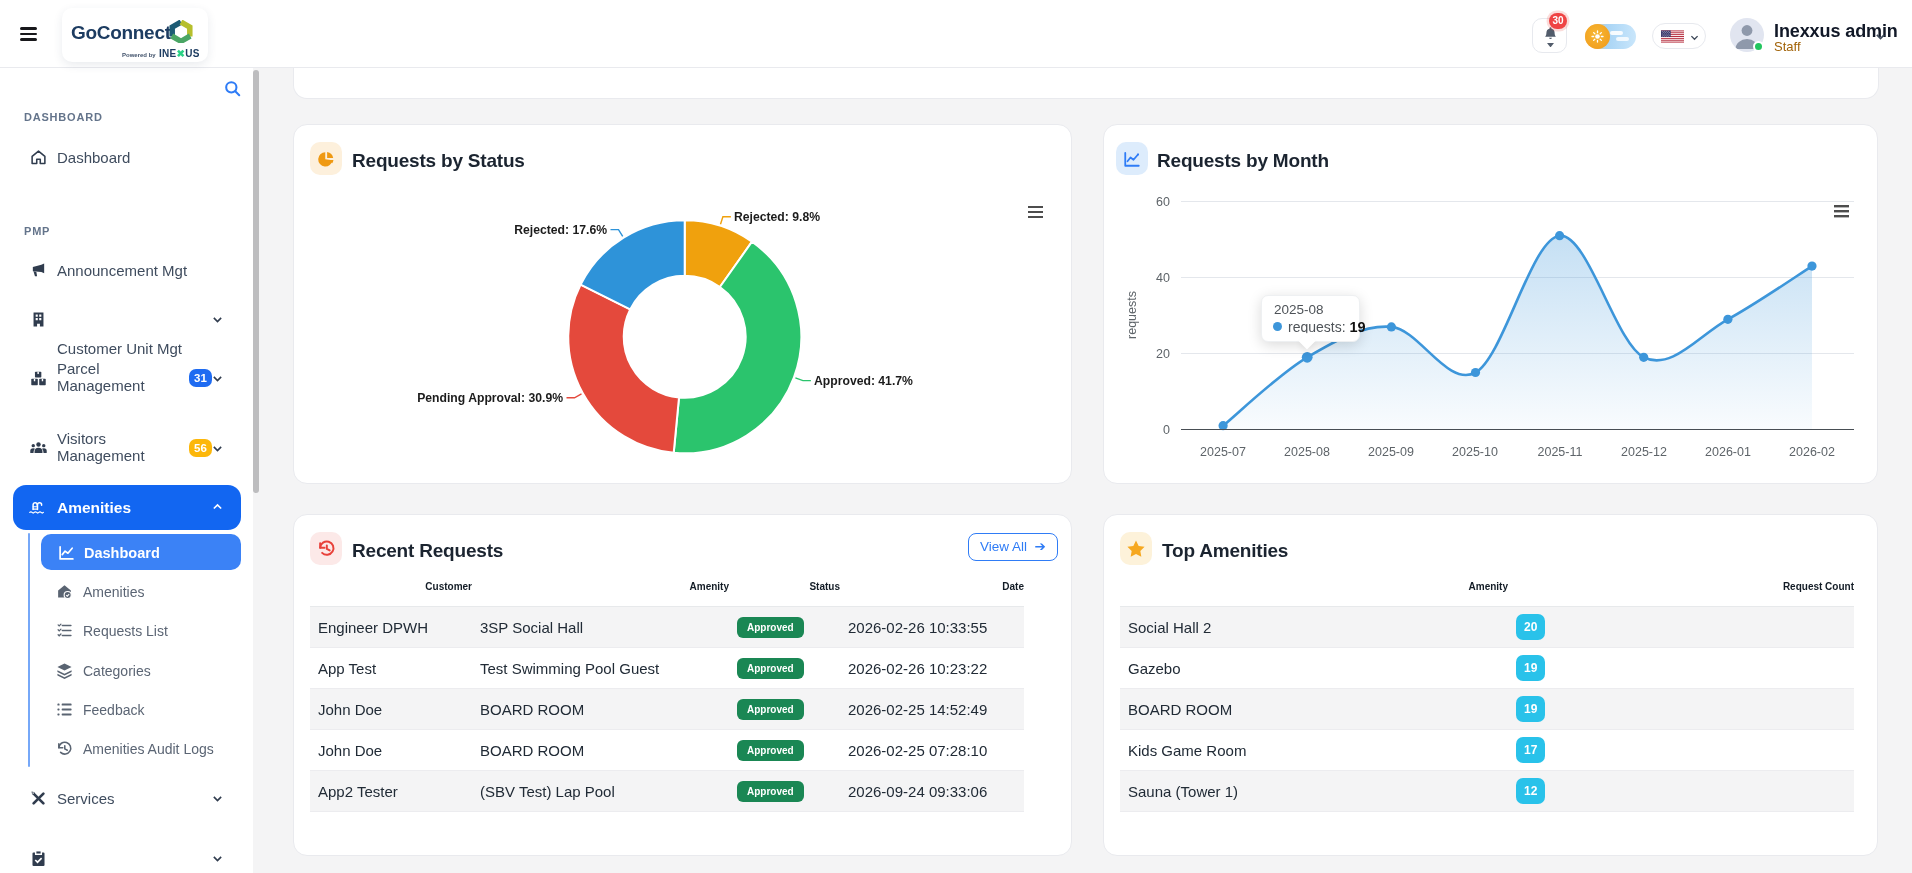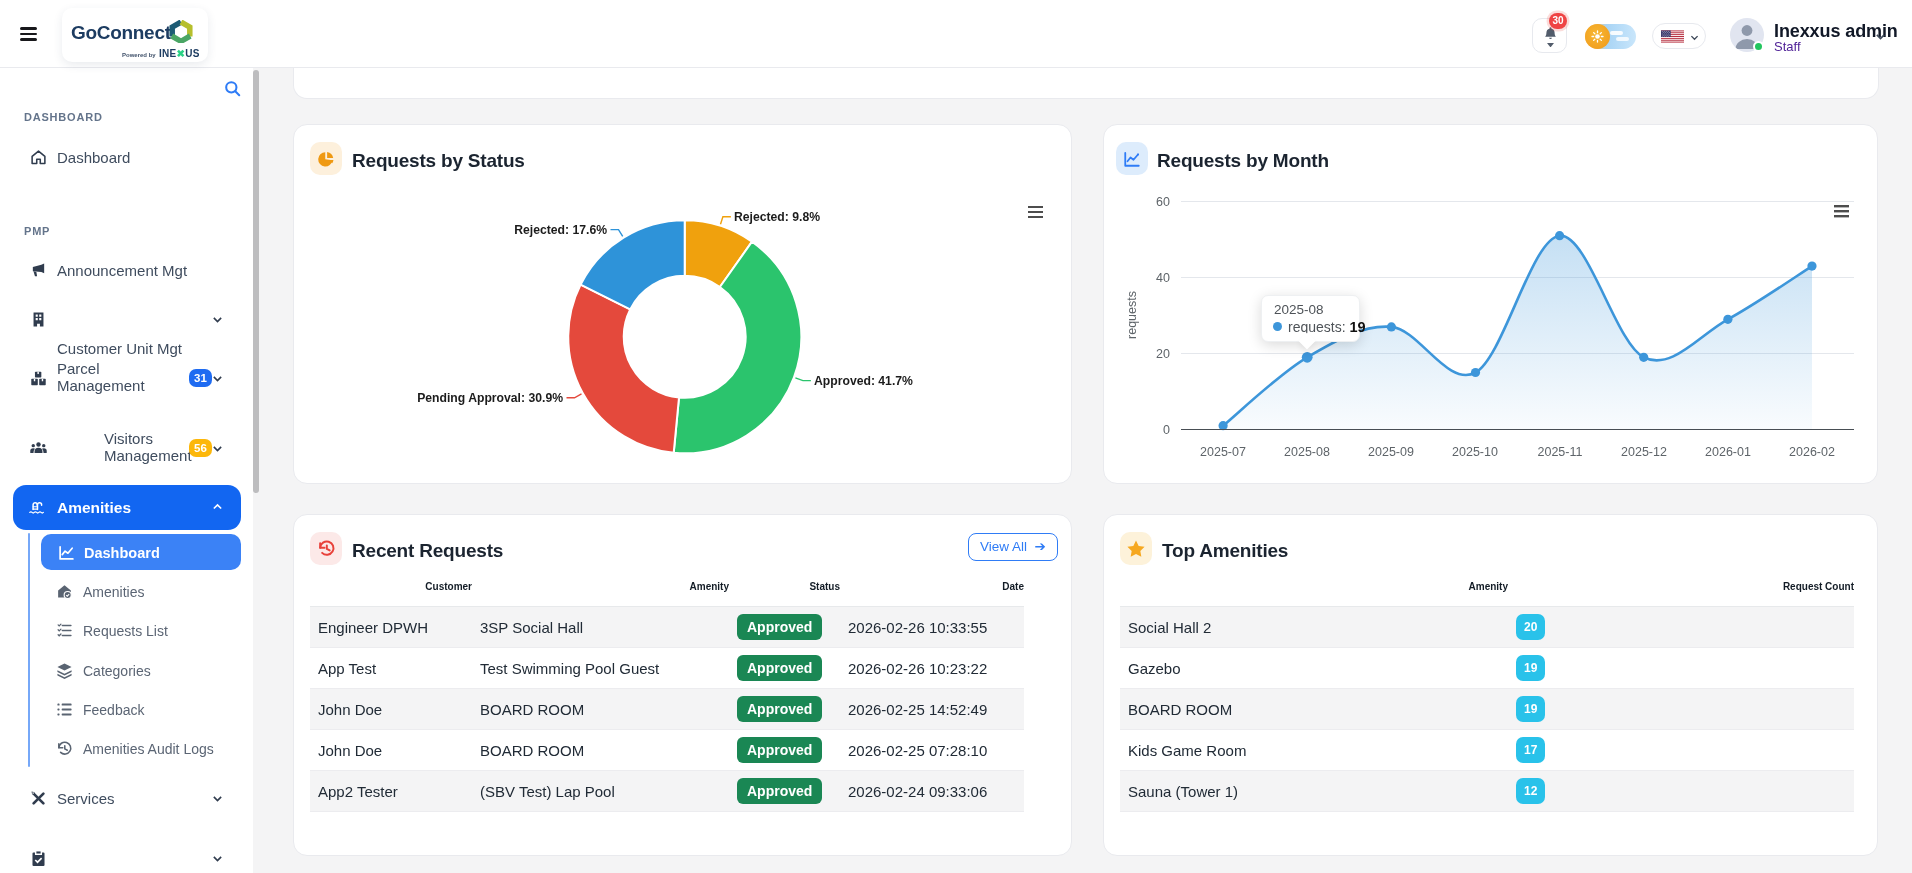--- a/index.html
+++ b/index.html
@@ -16,21 +16,21 @@
   
   .hbox { position:absolute; background:#fff; border:1px solid #e7e9ee; border-radius:10px; }
   #bellbox { left:1532px; top:18px; width:35px; height:35px; }
   #bellbadge { position:absolute; left:1549px; top:13px; min-width:14px; height:16px; background:#ef4444; border-radius:8.5px; color:#fff; font-size:10px; font-weight:bold; text-align:center; line-height:16px; padding:0 3.5px; box-shadow:0 0 0 2.5px rgba(232,64,58,.18); z-index:5;}
   #toggle { position:absolute; left:1585px; top:24px; width:51px; height:25px; border-radius:13px; background:linear-gradient(90deg,#f9ce85 18%,#a8d4f5 42%,#c9e6fb 100%); }
   #knob { position:absolute; left:0px; top:0px; width:25px; height:25px; border-radius:50%; background:radial-gradient(circle at 45% 40%, #f7b733, #f09819); }
   #flagbox { left:1652px; top:23px; width:54px; height:26px; border-radius:13px; }
   #avatar { position:absolute; left:1730px; top:18px; width:34px; height:34px; border-radius:50%; background:#e1e5f0; overflow:hidden; }
   #avdot { position:absolute; left:1753px; top:41px; width:11px; height:11px; border-radius:50%; background:#22c55e; border:2px solid #fff; }
   #uname { position:absolute; left:1774px; top:21px; font-size:18px; font-weight:bold; color:#111827; letter-spacing:-0.1px; }
-  #urole { position:absolute; left:1774px; top:39px; font-size:13px; color:#4c1d95; }
+  #urole { position:absolute; left:1774px; top:39px; font-size:13px; color:#a16207; }
   
   #sidebar { position:fixed; left:0; top:68px; width:253px; height:805px; background:#fff; z-index:10; }
   #sthumb { position:fixed; left:253px; top:70px; width:6px; height:423px; background:#bdbdbf; border-radius:3px; z-index:11; }
   .slabel { position:absolute; left:24px; font-size:11px; font-weight:bold; color:#64748b; letter-spacing:0.8px; }
   .sitem { position:absolute; left:57px; font-size:15px; color:#3f4c5e; }
   .sicon { position:absolute; left:30px; width:17px; height:17px; }
   .chev { position:absolute; left:211px; width:13px; height:13px; }
   .badge { position:absolute; left:189px; width:23px; height:18px; border-radius:7px; color:#fff; font-size:11.5px; font-weight:bold; text-align:center; line-height:18px; }
   #amenbtn { position:absolute; left:13px; top:417px; width:228px; height:45px; background:#1266f1; border-radius:13px; }
   #subline { position:absolute; left:27.5px; top:465px; width:2.2px; height:234px; background:#76a8f8; border-radius:2px; }
@@ -41,21 +41,21 @@
   #main { position:absolute; left:260px; top:68px; width:1652px; height:805px; background:#f4f4f5; }
   .card { position:absolute; background:#fff; border:1px solid #e9eaee; border-radius:14px; }
   .cicon { position:absolute; left:16px; top:17px; width:32px; height:33px; border-radius:10px; }
   .ctitle { position:absolute; left:58px; top:25px; font-size:19px; font-weight:bold; color:#1b2430; letter-spacing:-0.2px; }
   .toolbox { position:absolute; width:15px; height:13px; }
   .toolbox i { display:block; height:2.4px; background:#4d4d4d; margin-bottom:2.6px; }
   table.dtab { position:absolute; left:16px; top:66px; border-collapse:collapse; font-size:15px; color:#212b36; }
   table.dtab th { text-align:right; font-size:10px; color:#131c26; padding:0 0 14px 8px; border-bottom:1px solid #e7e9eb; }
   table.dtab td { height:41px; padding:0 0 0 8px; border-bottom:1px solid #ececef; }
   table.dtab tr.g td { background:#f4f4f5; }
-  .okbadge { display:inline-block; background:#1a8754; color:#fff; font-weight:bold; font-size:14px; border-radius:6px; padding:5px 10px; }
+  .okbadge { display:inline-block; background:#1a8754; color:#fff; font-weight:bold; font-size:10px; border-radius:6px; padding:5px 10px; }
   .cntbadge { display:inline-block; background:#29c2ea; color:#fff; font-weight:bold; font-size:12px; border-radius:7px; padding:6px 8px; min-width:28px; text-align:center; }
   #viewall { position:absolute; left:674px; top:18px; width:90px; height:28px; border:1.5px solid #2f7cf6; border-radius:8px; color:#2f7cf6; font-size:13.5px; line-height:25px; text-align:center; }
   #tooltip { position:absolute; left:157px; top:170px; width:99px; height:47px; white-space:nowrap; background:#fff; border:1px solid #eef0f2; border-radius:7px; box-shadow:0 3px 14px rgba(0,0,0,.15); z-index:5; }
   #tooltip:after { content:""; position:absolute; left:39px; bottom:-6px; width:12px; height:12px; background:#fff; transform:rotate(45deg); box-shadow:3px 3px 6px rgba(0,0,0,.06); }
 </style>
 </head>
 <body>
 
 <div id="main">
 
@@ -200,21 +200,21 @@
       <tr>
             <td>John Doe</td>
             <td>BOARD ROOM</td>
             <td><span class="okbadge">Approved</span></td>
             <td>2026-02-25 07:28:10</td>
           </tr>
       <tr class="g">
             <td>App2 Tester</td>
             <td>(SBV Test) Lap Pool</td>
             <td><span class="okbadge">Approved</span></td>
-            <td>2026-02-24 09:33:06</td>
+            <td>2026-09-24 09:33:06</td>
           </tr>
     </tbody>
       </table>
   </div>
 
   <div class="card" id="card4" style="left:843px; top:446px; width:775px; height:342px;">
     <div class="cicon" style="background:#fdf2da;">
       <svg width="20" height="20" viewBox="0 0 24 24" style="margin:6.5px 0 0 6px;">
         <path fill="#f6a820" d="M12 1.8 L15.2 8.3 22.3 9.3 17.2 14.3 18.4 21.4 12 18.1 5.6 21.4 6.8 14.3 1.7 9.3 8.8 8.3 Z"></path>
       </svg>
@@ -297,21 +297,21 @@
     </svg>
 
   <svg class="sicon" style="top:372px;" viewBox="0 0 24 24" fill="#303c4e">
     <circle cx="12" cy="6.4" r="3.1"></circle>
       <circle cx="4.6" cy="8" r="2.4"></circle>
       <circle cx="19.4" cy="8" r="2.4"></circle>
     <path d="M12 10.8 a5.6 5.6 0 0 1 5.6 5.6 v1.8 H6.4 v-1.8 A5.6 5.6 0 0 1 12 10.8 Z"></path>
     <path d="M4.6 11.6 c.9 0 1.8.3 2.5.7 a7.3 7.3 0 0 0 -2.1 5 v.9 H.4 v-2 a4.2 4.2 0 0 1 4.2 -4.6 Z"></path>
     <path d="M19.4 11.6 c-.9 0 -1.8.3 -2.5.7 a7.3 7.3 0 0 1 2.1 5 v.9 h4.6 v-2 a4.2 4.2 0 0 0 -4.2 -4.6 Z"></path>
   </svg>
-  <div class="sitem" style="top:362px;margin-left:47px;">Visitors<br>Management</div>
+  <div class="sitem" style="top:362px;">Visitors<br>Management</div>
   <div class="badge" style="top:371px; background:#fcb70a;">56</div>
   <svg class="chev" style="top:374px;" viewBox="0 0 16 16" fill="none" stroke="#303c4e" stroke-width="2">
       <path d="M3.5 6 L8 10.5 L12.5 6"></path>
     </svg>
 
   <div id="amenbtn"></div>
   <svg class="sicon" style="left:28px; top:432px; z-index:2;" viewBox="0 0 24 24" fill="none" stroke="#fff" stroke-width="2.1" stroke-linecap="round">
     <path d="M7.2 13.5 V6.8 a2.9 2.9 0 0 1 5.8 0 V7.4"></path>
     <path d="M13.4 13.5 V6.8 a2.9 2.9 0 0 1 5.8 0 V7.4"></path>
     <path d="M7.2 9.5 h6.2 M7.2 12.8 h6.2" stroke-width="1.7"></path>

